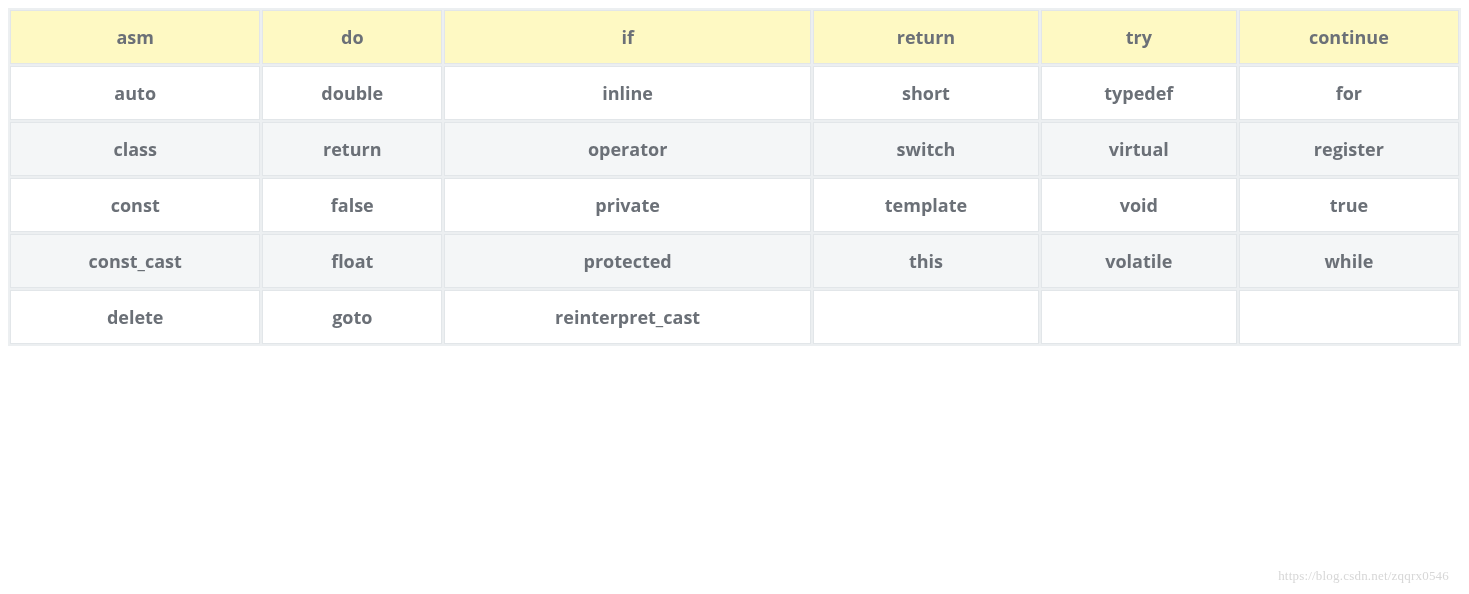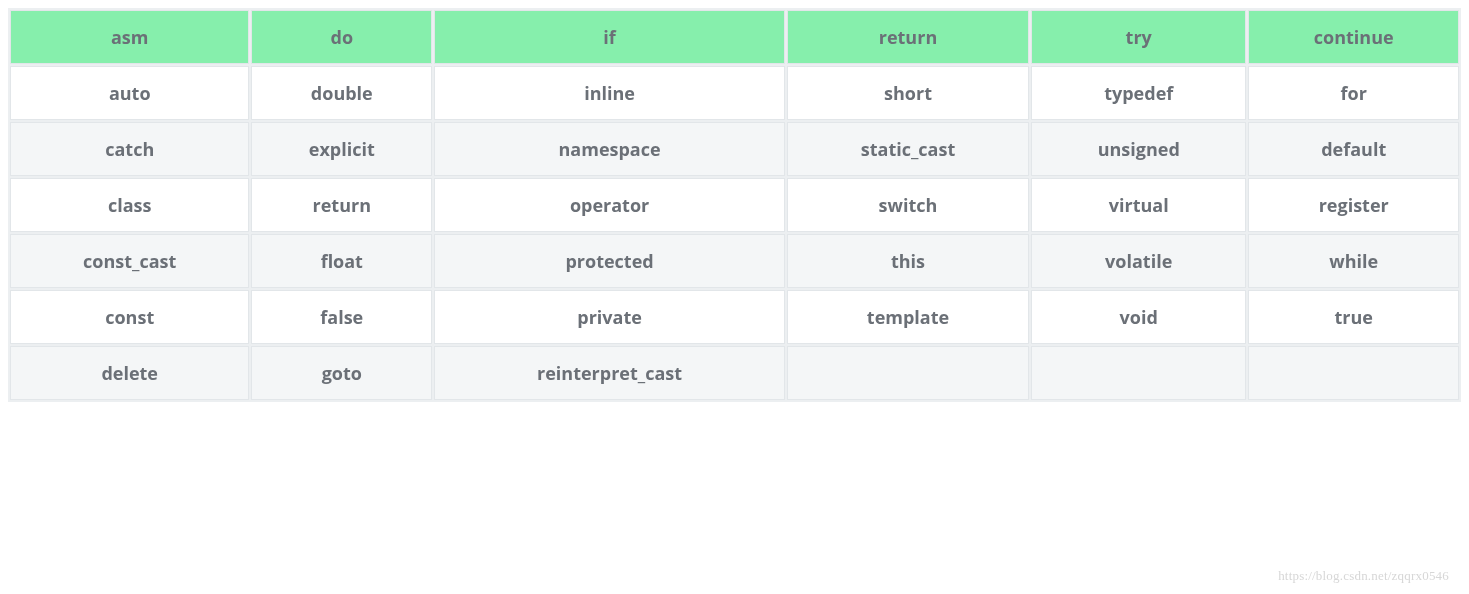--- a/index.html
+++ b/index.html
@@ -19,21 +19,21 @@
   td, th {
     text-align: center;
     vertical-align: middle;
     padding: 14px 8px;
     font-size: 18px;
     font-weight: 700;
     color: #6b7077;
     border: 1px solid #e2e6e9;
   }
   thead th {
-    background: #86efac;
+    background: #fef9c3;
   }
   tbody tr:nth-child(odd) td {
     background: #ffffff;
   }
   tbody tr:nth-child(even) td {
     background: #f4f6f7;
   }
   .watermark {
     position: fixed;
     right: 20px;
@@ -62,50 +62,42 @@
   <tbody>
     <tr>
       <td>auto</td>
       <td>double</td>
       <td>inline</td>
       <td>short</td>
       <td>typedef</td>
       <td>for</td>
     </tr>
     <tr>
-      <td>catch</td>
-      <td>explicit</td>
-      <td>namespace</td>
-      <td>static_cast</td>
-      <td>unsigned</td>
-      <td>default</td>
-    </tr>
-    <tr>
       <td>class</td>
       <td>return</td>
       <td>operator</td>
       <td>switch</td>
       <td>virtual</td>
       <td>register</td>
     </tr>
     <tr>
+      <td>const</td>
+      <td>false</td>
+      <td>private</td>
+      <td>template</td>
+      <td>void</td>
+      <td>true</td>
+    </tr>
+    <tr>
       <td>const_cast</td>
       <td>float</td>
       <td>protected</td>
       <td>this</td>
       <td>volatile</td>
       <td>while</td>
-    </tr>
-    <tr>
-      <td>const</td>
-      <td>false</td>
-      <td>private</td>
-      <td>template</td>
-      <td>void</td>
-      <td>true</td>
     </tr>
     <tr>
       <td>delete</td>
       <td>goto</td>
       <td>reinterpret_cast</td>
       <td></td>
       <td></td>
       <td></td>
     </tr>
   </tbody>

